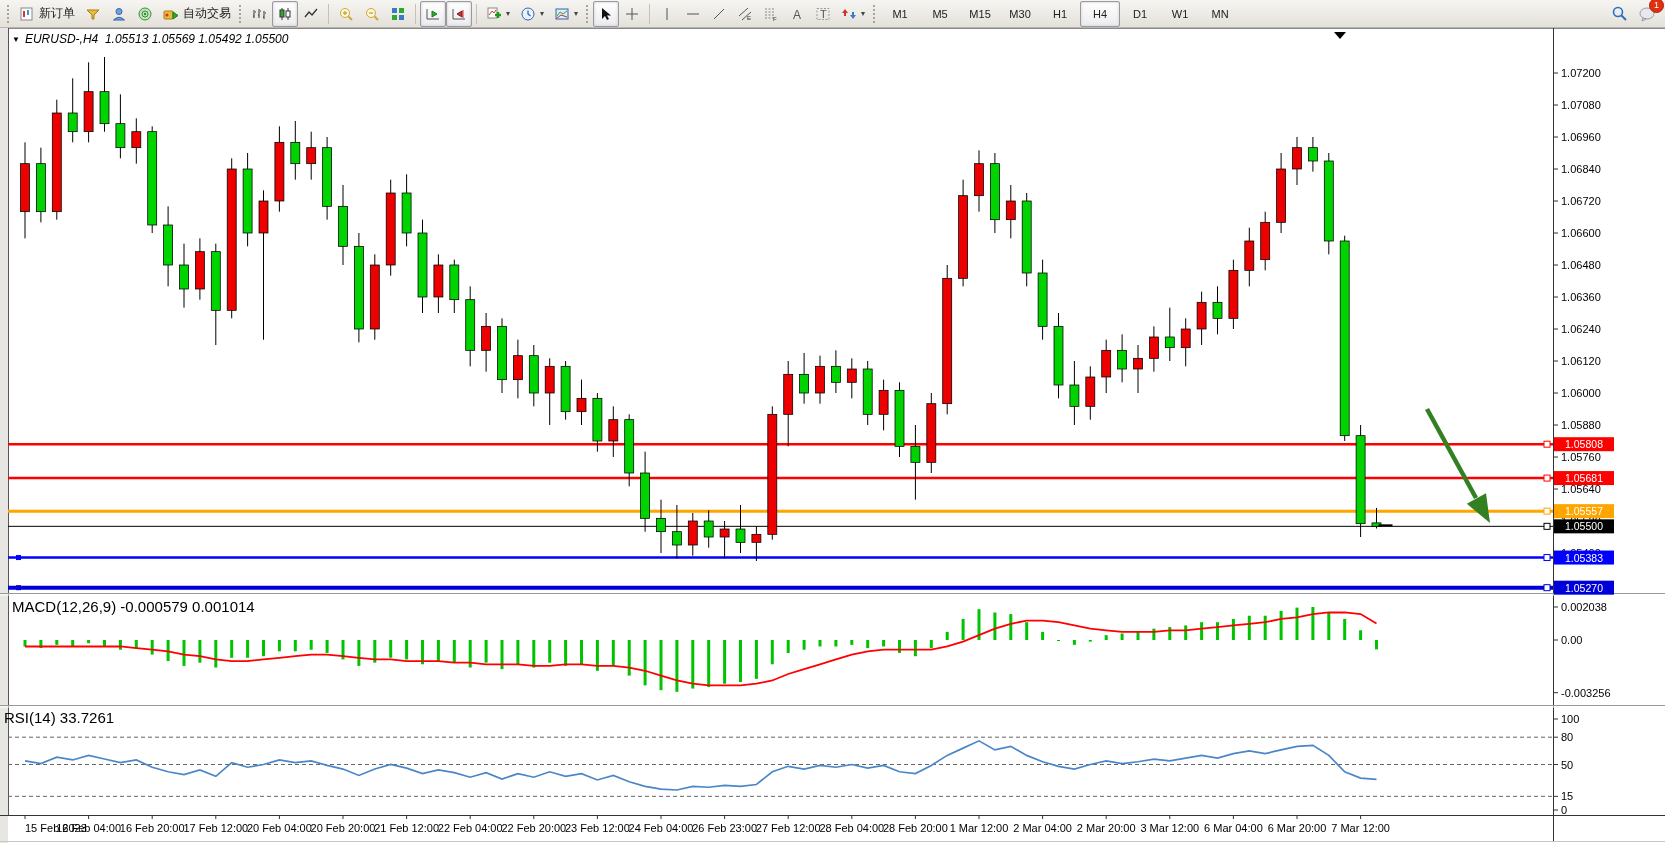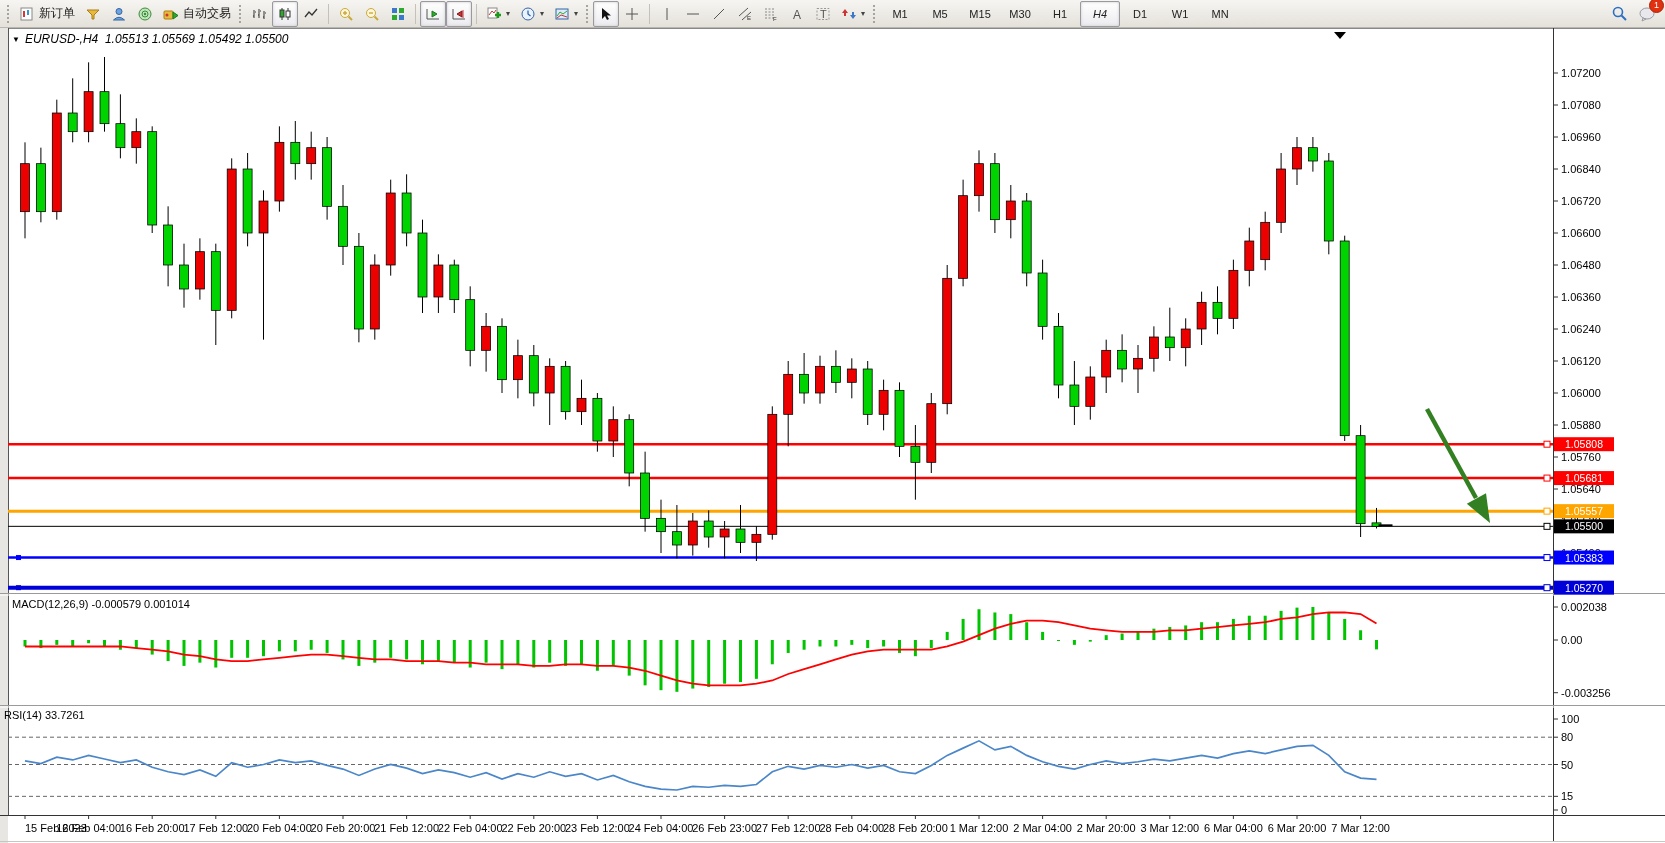--- a/index.html
+++ b/index.html
@@ -4,32 +4,32 @@
 <style>
   html,body{margin:0;padding:0;background:#fff;}
   .app{position:relative;width:1665px;height:843px;overflow:hidden;background:#fff;
        font-family:"Liberation Sans",sans-serif;-webkit-font-smoothing:antialiased;}
   
   .toolbar{position:absolute;left:0;top:0;width:1665px;height:28px;
     background:linear-gradient(#f7f5f2,#e4e1da);border-bottom:1px solid #b9b6af;
     display:flex;align-items:center;box-sizing:border-box;padding:0 4px;justify-content:space-between;}
   .tb-btn{display:inline-flex;align-items:center;gap:4px;height:22px;padding:1px 4px;
     border:1px solid transparent;border-radius:2px;font-size:12px;color:#1a1a1a;cursor:default;}
-  .tb-btn.active{border-color:#9b99a0;background:linear-gradient(#ffffff,#ececf0);box-shadow:inset 0 0 3px #c8c8cc;font-style:italic;}
+  .tb-btn.active{border-color:#9b99a0;background:linear-gradient(#ffffff,#ececf0);box-shadow:inset 0 0 3px #c8c8cc;}
   .tb-sep{width:1px;height:20px;background:#c4c1ba;margin:0 4px;flex:0 0 auto;}
   .tb-grip{width:0;height:18px;border-left:2px dotted #a7a49d;margin:0 5px 0 3px;flex:0 0 auto;}
   .tb-spacer{flex:1 1 auto;}
   .tf-btn{min-width:30px;justify-content:center;font-size:11px;color:#222;}
   .badge{position:absolute;right:-4px;top:-4px;background:#e03010;color:#fff;border-radius:50%;
     width:13px;height:13px;font-size:9px;line-height:13px;text-align:center;border:1px solid #b02000;}
   .notif{position:relative;}
   
   .chart{position:absolute;left:0;top:28px;width:1665px;height:815px;background:#fff;}
   svg text{font-family:"Liberation Sans",sans-serif;}
-  .overlay-label{position:absolute;font-size:11px;color:#000;white-space:nowrap;}
+  .overlay-label{position:absolute;font-size:15px;color:#000;white-space:nowrap;}
   .title-line{top:4px;left:12px;font-size:12px;font-style:italic;}
   .title-line .tri{font-size:8px;vertical-align:1px;margin-right:5px;}
 </style>
 </head>
 <body>
 
 <div class="app">
 
   <div class="toolbar">
     <div class="tb-grip"></div>

